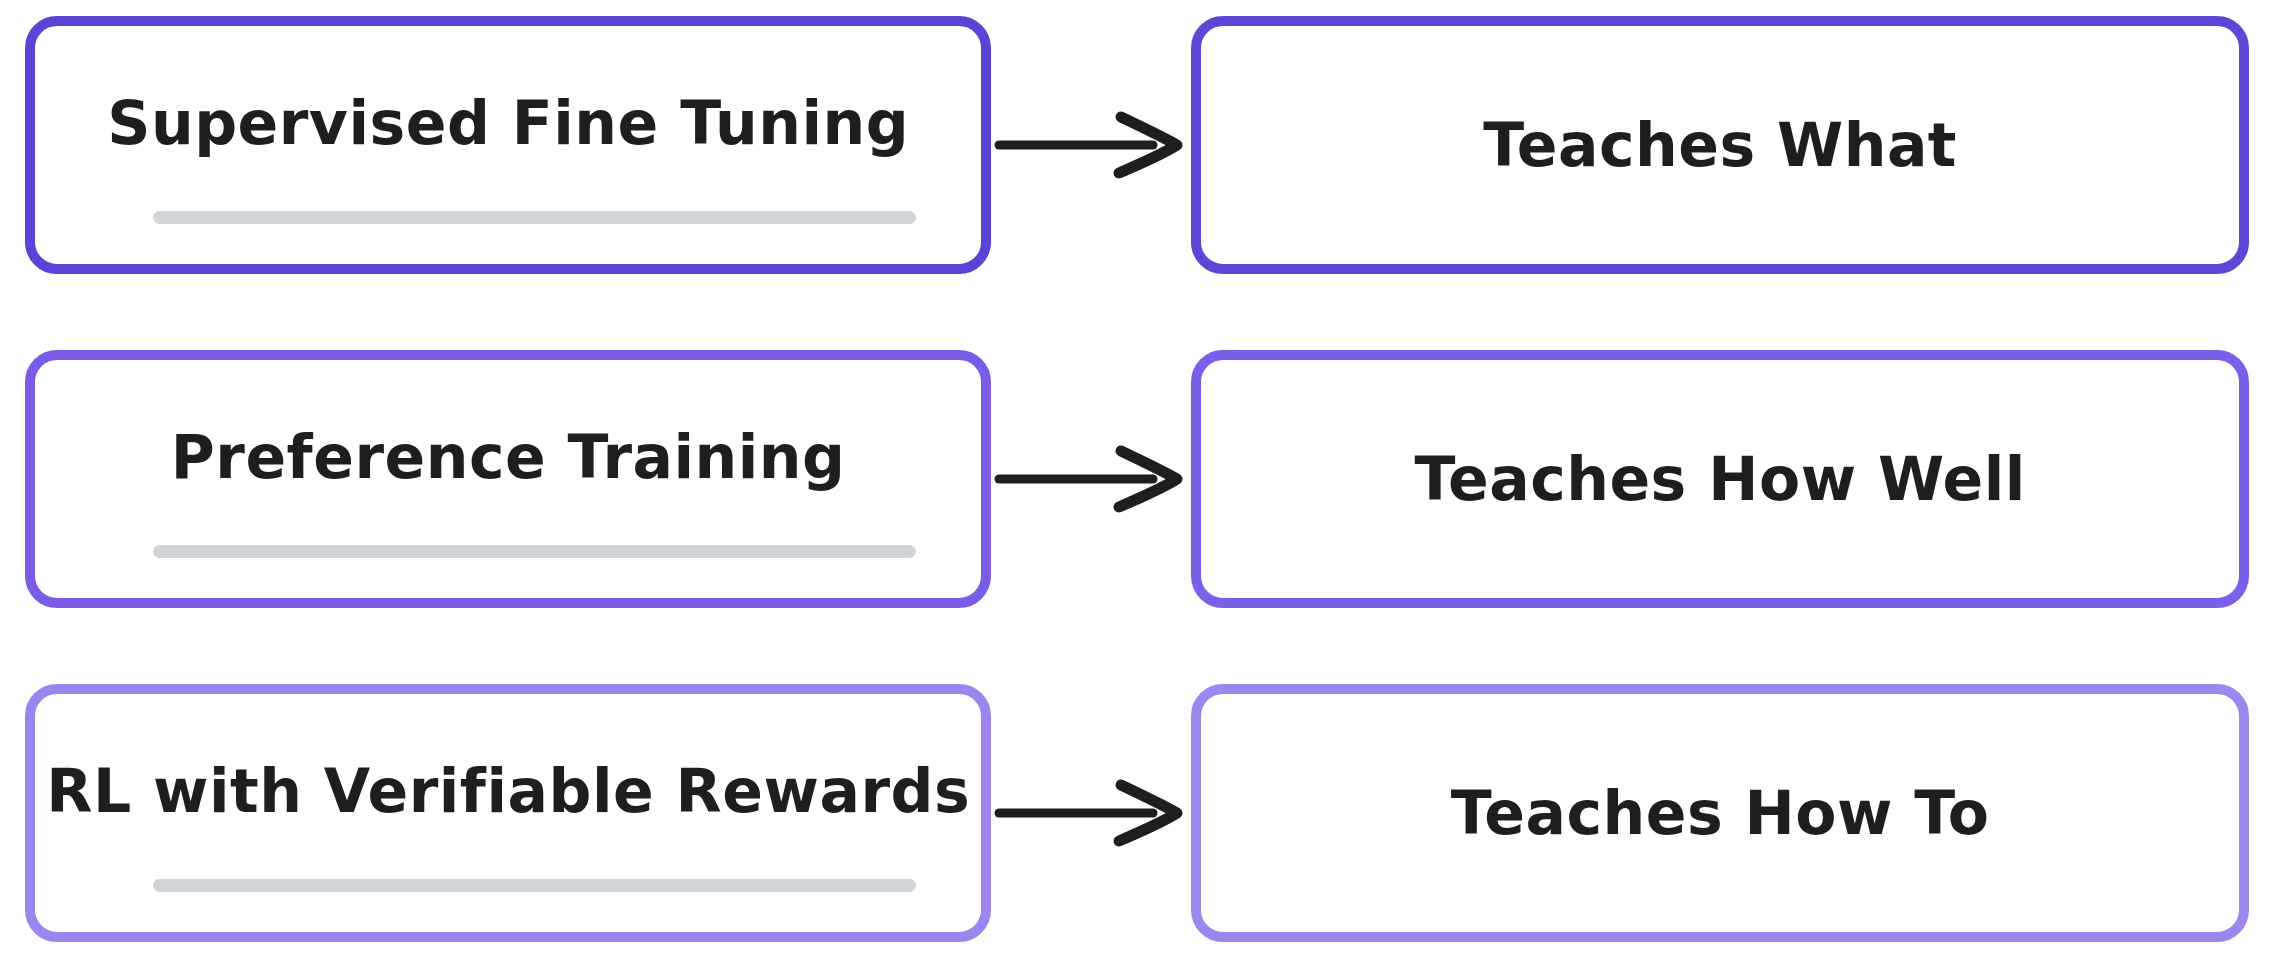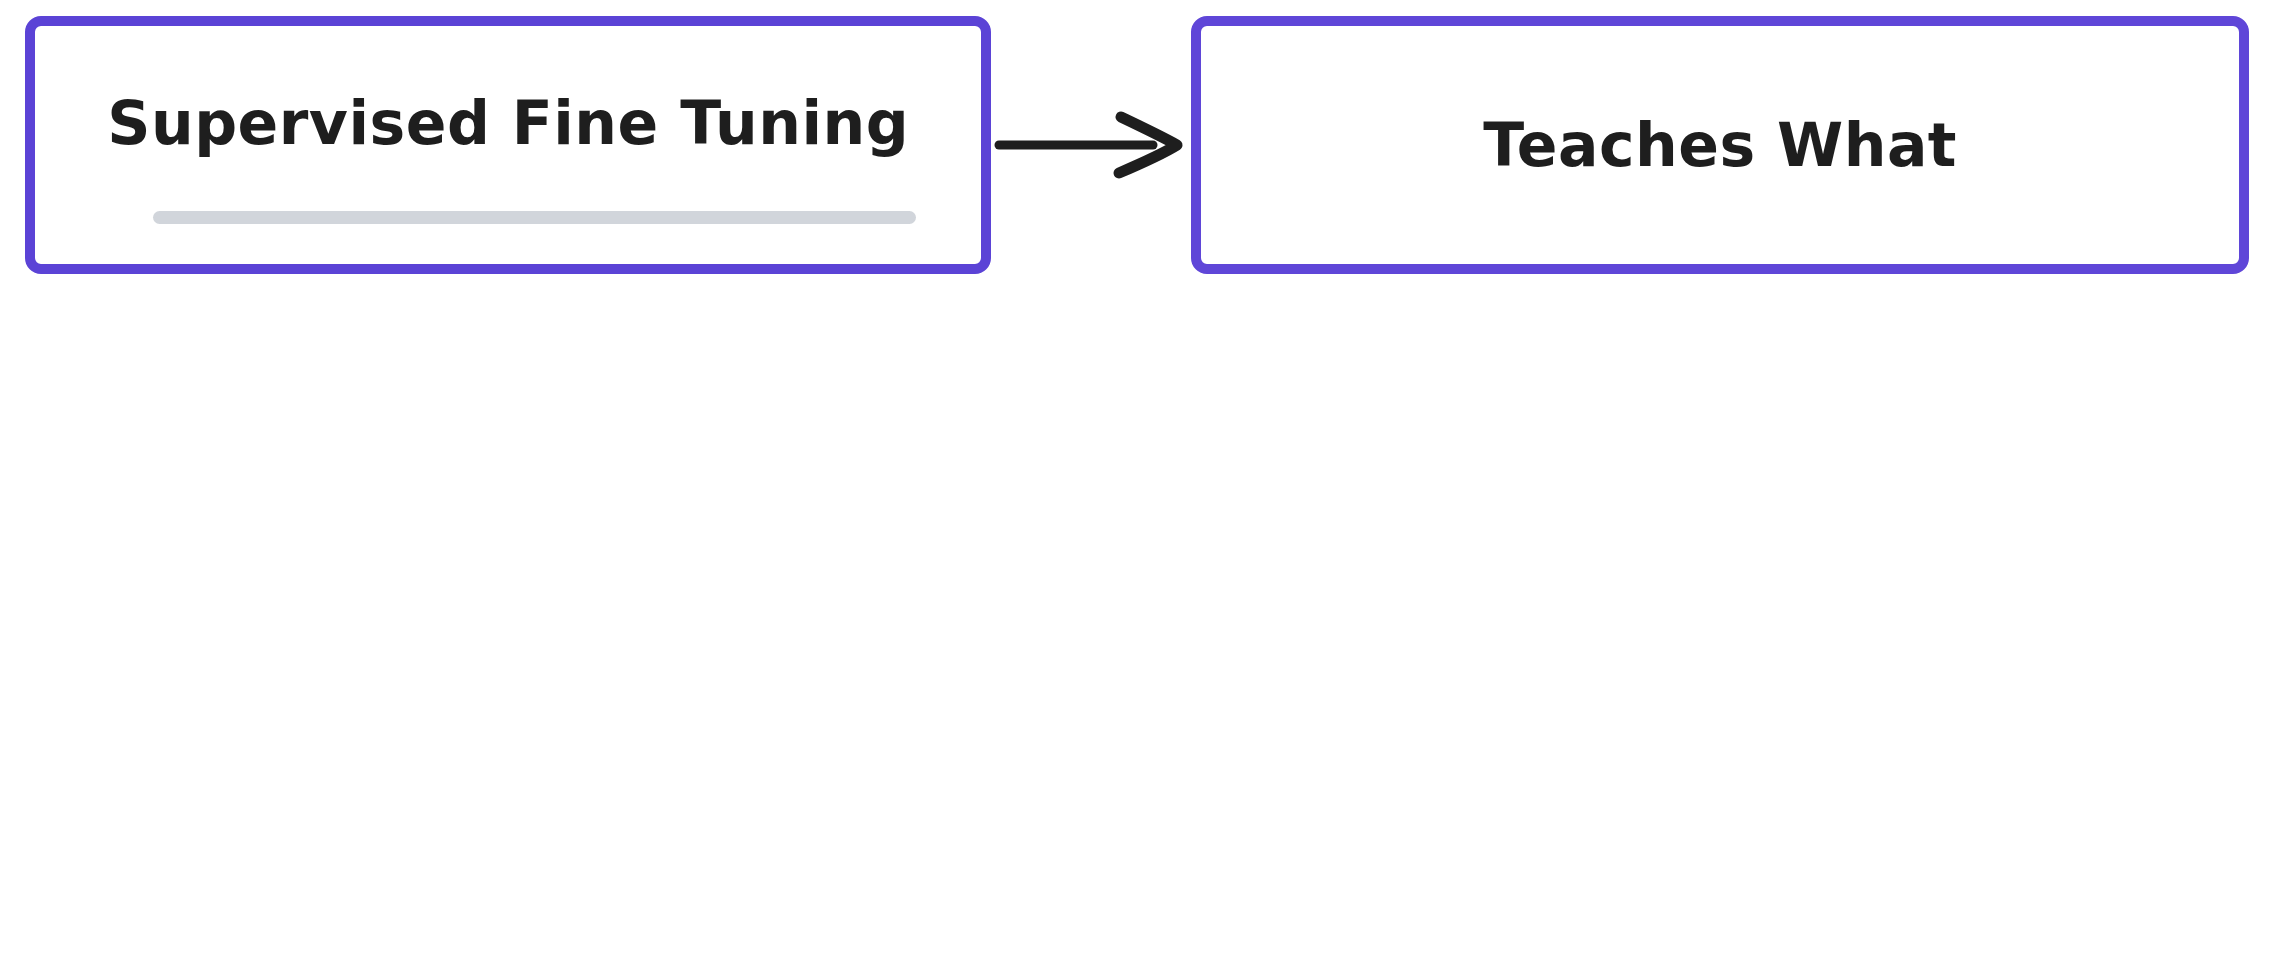--- a/index.html
+++ b/index.html
@@ -23,21 +23,21 @@
   .row {
     display: flex;
     align-items: center;
     height: 258px;
   }
   .node {
     position: relative;
     height: 100%;
     background: #ffffff;
     border: 10px solid #5b43d6;
-    border-radius: 16px;
+    border-radius: 32px;
     display: flex;
     align-items: center;
     justify-content: center;
     box-sizing: border-box;
   }
   .node.source { width: 1015px; }
   .node.target { width: 1111px; }
   .node-label {
     color: #1e1e1e;
     font-size: 60px;
@@ -82,15 +82,45 @@
       <svg viewBox="0 0 200 80" fill="none">
         <path d="M8 40 H162" stroke="currentColor" stroke-width="9" stroke-linecap="round"></path>
         <path d="M130 12 Q172 32 186 40 Q170 50 128 68" stroke="currentColor" stroke-width="11" stroke-linecap="round" stroke-linejoin="round"></path>
       </svg>
     </div>
     <div class="node target" style="border-color: rgb(95, 70, 216);">
       <span class="node-label" style="color: rgb(30, 30, 30);">Teaches What</span>
     </div>
   </div>
 
+  <div class="row">
+    <div class="node source" style="border-color: rgb(122, 92, 230);">
+      <span class="node-label" style="color: rgb(30, 30, 30);">Preference Training</span>
+      <span class="underline" style="background-color: rgb(209, 213, 219);"></span>
+    </div>
+    <div class="arrow-wrap" style="color: rgb(30, 30, 30);">
+      <svg viewBox="0 0 200 80" fill="none">
+        <path d="M8 40 H162" stroke="currentColor" stroke-width="9" stroke-linecap="round"></path>
+        <path d="M130 12 Q172 32 186 40 Q170 50 128 68" stroke="currentColor" stroke-width="11" stroke-linecap="round" stroke-linejoin="round"></path>
+      </svg>
+    </div>
+    <div class="node target" style="border-color: rgb(124, 95, 232);">
+      <span class="node-label" style="color: rgb(30, 30, 30);">Teaches How Well</span>
+    </div>
+  </div>
 
+  <div class="row">
+    <div class="node source" style="border-color: rgb(156, 133, 238);">
+      <span class="node-label" style="color: rgb(30, 30, 30);">RL with Verifiable Rewards</span>
+      <span class="underline" style="background-color: rgb(209, 213, 219);"></span>
+    </div>
+    <div class="arrow-wrap" style="color: rgb(30, 30, 30);">
+      <svg viewBox="0 0 200 80" fill="none">
+        <path d="M8 40 H162" stroke="currentColor" stroke-width="9" stroke-linecap="round"></path>
+        <path d="M130 12 Q172 32 186 40 Q170 50 128 68" stroke="currentColor" stroke-width="11" stroke-linecap="round" stroke-linejoin="round"></path>
+      </svg>
+    </div>
+    <div class="node target" style="border-color: rgb(157, 135, 239);">
+      <span class="node-label" style="color: rgb(30, 30, 30);">Teaches How To</span>
+    </div>
+  </div>
 
 </div>
 
 </body></html>

